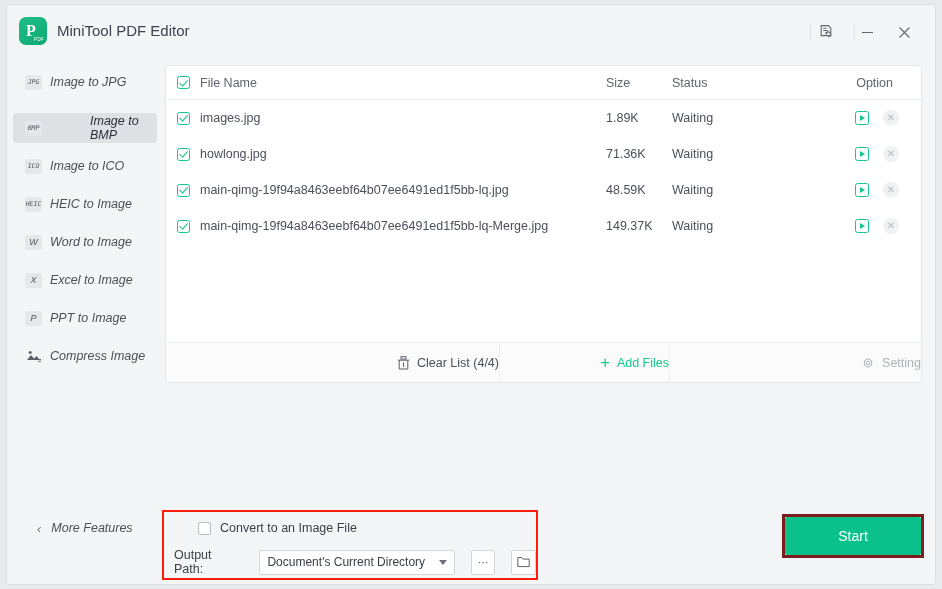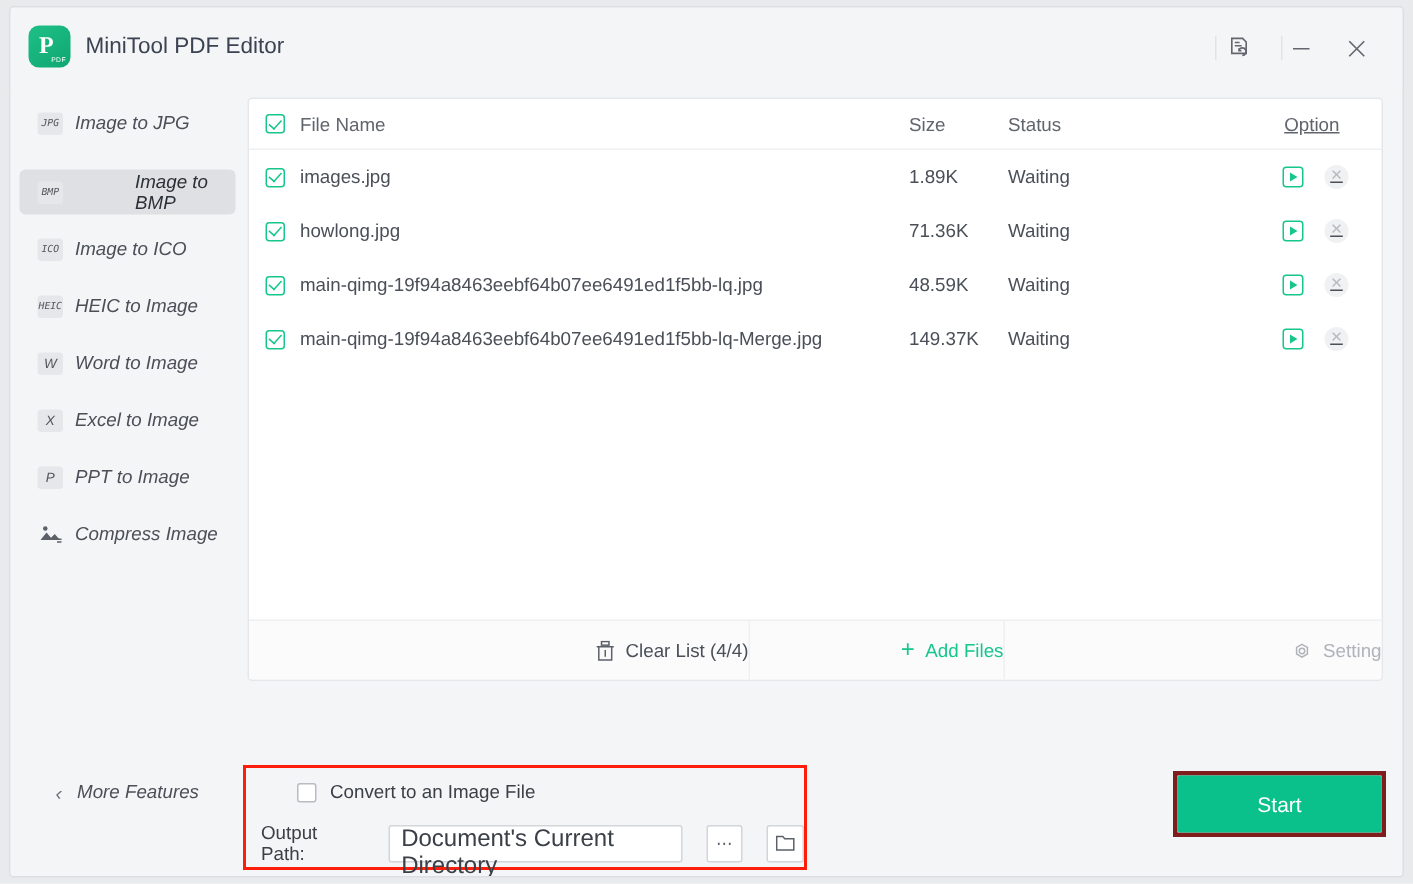--- a/index.html
+++ b/index.html
@@ -102,21 +102,21 @@
   #more-features .chev {
     margin-left: 30px; margin-right: 10px;
     font-size: 13px; color: #6b7079;
   }
   #more-features .lbl { font-size: 12.5px; color: #4a4f58; }
 
   
   #filepanel {
     position: absolute;
     left: 158px; top: 60px;
-    width: 757px; height: 389px;
+    width: 757px; height: 318px;
     background: #ffffff;
     border: 1px solid #e6e7ea;
     border-radius: 3px;
     overflow: hidden;
   }
   .chk {
     width: 13px; height: 13px;
     border: 1.4px solid #16c68c;
     border-radius: 2.5px;
     position: relative;
@@ -141,21 +141,21 @@
   }
   .row {
     height: 36px;
     display: flex; align-items: center;
     font-size: 12.5px; color: #4a4f58;
   }
   .c-chk   { width: 34px; display: flex; justify-content: center; }
   .c-name  { width: 406px; }
   .c-size  { width: 66px; }
   .c-stat  { width: 120px; }
-  .c-opt   { flex: 1; display: flex; align-items: center; justify-content: flex-end; padding-right: 22px; gap: 14px; text-decoration: underline; }
+  .c-opt   { flex: 1; display: flex; align-items: center; justify-content: flex-end; padding-right: 22px; gap: 14px; }
   #list-header .c-opt { padding-right: 28px; }
 
   .play-btn {
     width: 14px; height: 14px;
     border: 1.3px solid #16c68c;
     border-radius: 2.5px;
     display: flex; align-items: center; justify-content: center;
     cursor: pointer;
   }
   .play-btn::after {
@@ -210,23 +210,22 @@
     display: flex; align-items: center; gap: 16px;
   }
   #path-label { font-size: 12.5px; color: #3b4048; }
   #path-select {
     width: 197px; height: 25px;
     background: #fff;
     border: 1px solid #d3d5d9;
     border-radius: 2px;
     display: flex; align-items: center;
     padding: 0 7px;
-    font-size: 16px; color: #3b4048;
-    cursor: pointer;
-    flex-direction: column;
+    font-size: 12px; color: #3b4048;
+    cursor: pointer;
   }
   #path-select .val { flex: 1; }
   #path-select .chevd {
     width: 0; height: 0;
     border-left: 4px solid transparent;
     border-right: 4px solid transparent;
     border-top: 5px solid #6b7079;
   }
   .sq-btn {
     width: 25px; height: 25px;

